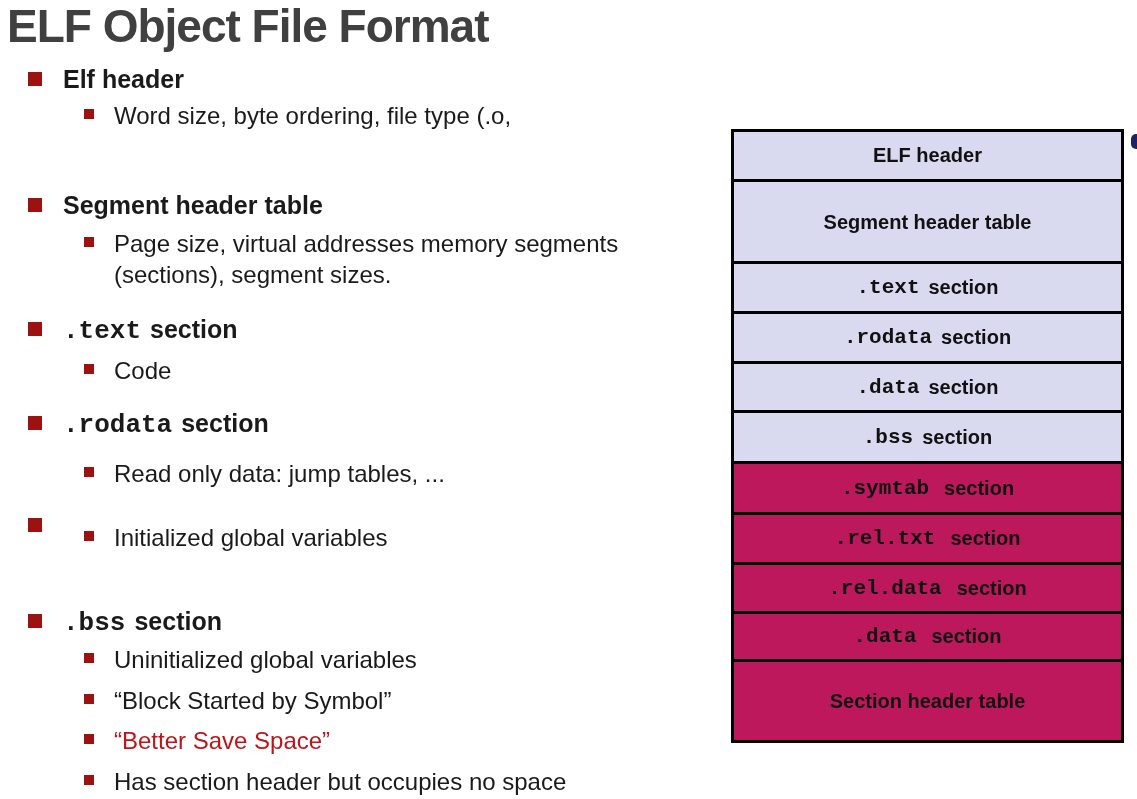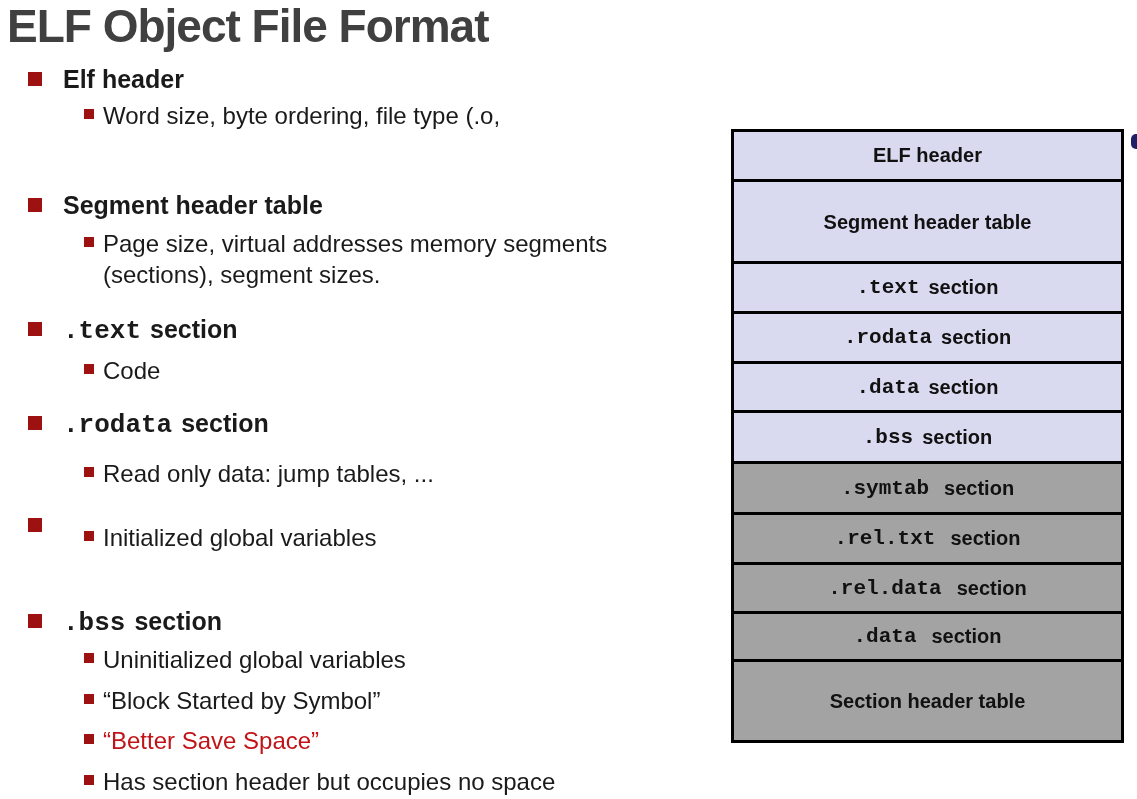--- a/index.html
+++ b/index.html
@@ -15,36 +15,36 @@
   }
   
   .l1{position:absolute;left:28px;display:flex;align-items:flex-start;}
   .sq1{width:14px;height:14px;background:#9e1111;margin-top:8px;flex:0 0 14px;}
   .l1text{margin-left:21px;font-size:25px;font-weight:700;white-space:nowrap;line-height:30px;}
   .hmono{font-family:"Liberation Mono","DejaVu Sans Mono",monospace;font-weight:700;font-size:26px;margin-right:9px;}
   .hmono:empty{display:none;margin:0;}
 
   .l2{position:absolute;left:84px;display:flex;align-items:flex-start;}
   .sq2{width:10px;height:10px;background:#9e1111;margin-top:9px;flex:0 0 10px;}
-  .l2text{margin-left:9px;font-size:24px;font-weight:400;line-height:31px;white-space:nowrap;}
+  .l2text{margin-left:20px;font-size:24px;font-weight:400;line-height:31px;white-space:nowrap;}
   .l2text.red{color:#c11418;}
 
   
   .diagram{
     position:absolute;left:731px;top:129px;width:393px;height:614px;
     border:3px solid #000;box-sizing:border-box;display:flex;flex-direction:column;
   }
   .drow{
     display:flex;align-items:center;justify-content:center;
     border-bottom:3px solid #000;box-sizing:content-box;
     font-size:20px;font-weight:700;color:#111;white-space:nowrap;
   }
   .drow:last-child{border-bottom:none;text-align:center;}
   .drow.lav{background:#d9d9f0;}
-  .drow.gray{background:#a3a3a3;}
+  .drow.gray{background:#be185d;}
   .drow.col{flex-direction:column;justify-content:center;line-height:24px;}
   .dmono{font-family:"Liberation Mono","DejaVu Sans Mono",monospace;font-weight:700;font-size:21px;margin-right:9px;}
   .dmono.wide{margin-right:15px;}
   .dmono:empty{display:none;margin:0;}
 
   
   .edge-marker{
     position:absolute;left:1131px;top:134px;width:6px;height:15px;
     background:#1f2066;border-radius:5px 0 0 5px;
   }

